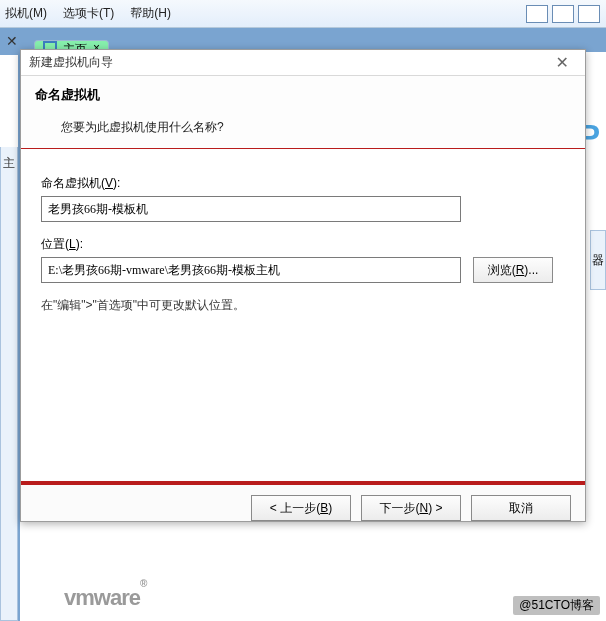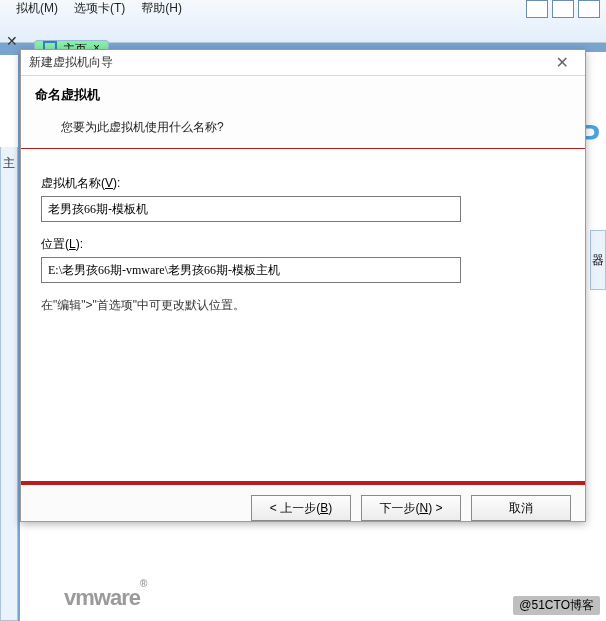--- a/index.html
+++ b/index.html
@@ -8,27 +8,27 @@
       font-size: 12px;
       background: #7aa4d0;
       width: 606px;
       height: 621px;
       position: relative;
       overflow: hidden;
     }
     .bg-toolbar {
       position: absolute;
       top: 0; left: 0; right: 0;
-      height: 43px;
+      height: 28px;
       background: linear-gradient(#f5f9fd, #e3eefb);
       border-bottom: 1px solid #b5c9db;
       display: flex;
-      align-items: flex-start;
+      align-items: center;
       gap: 16px;
-      padding-left: 16px;
+      padding-left: 5px;
       color: #222;
     }
     .bg-toolbar .end-btns{
       margin-left:auto; display:flex; gap:4px; padding-right:6px;
     }
     .bg-toolbar .sq{
       width:22px;height:18px;border:1px solid #6a8db5;background:#fff;
     }
     .bg-x {
       position:absolute; top:33px; left:6px; font-size:14px; color:#333;
@@ -205,31 +205,34 @@
     <span class="close-x">✕</span>
   </div>
 
   <div class="header">
     <div class="h-title">命名虚拟机</div>
     <div class="h-sub">您要为此虚拟机使用什么名称?</div>
   </div>
 
   <div class="content">
     <div class="field-label">
-      <span>虚拟机名称(</span><span class="underline">V</span><span>):</span>
+      <span>命名虚拟机(</span><span class="underline">V</span><span>):</span>
     </div>
     <div class="row">
       <input class="text-input" type="text" value="老男孩66期-模板机" style="">
     </div>
 
     <div class="field-label">
       <span>位置(</span><span class="underline">L</span><span>):</span>
     </div>
     <div class="row">
       <input class="text-input" type="text" value="E:\老男孩66期-vmware\老男孩66期-模板主机" style="">
+      <button class="btn">
+        <span>浏览(</span><span class="underline">R</span><span>)...</span>
+      </button>
     </div>
 
     <div class="hint">在"编辑"&gt;"首选项"中可更改默认位置。</div>
   </div>
 
   <div class="footer">
     <button class="btn">
       <span>&lt; 上一步(</span><span class="underline">B</span><span>)</span>
     </button>
     <button class="btn">

